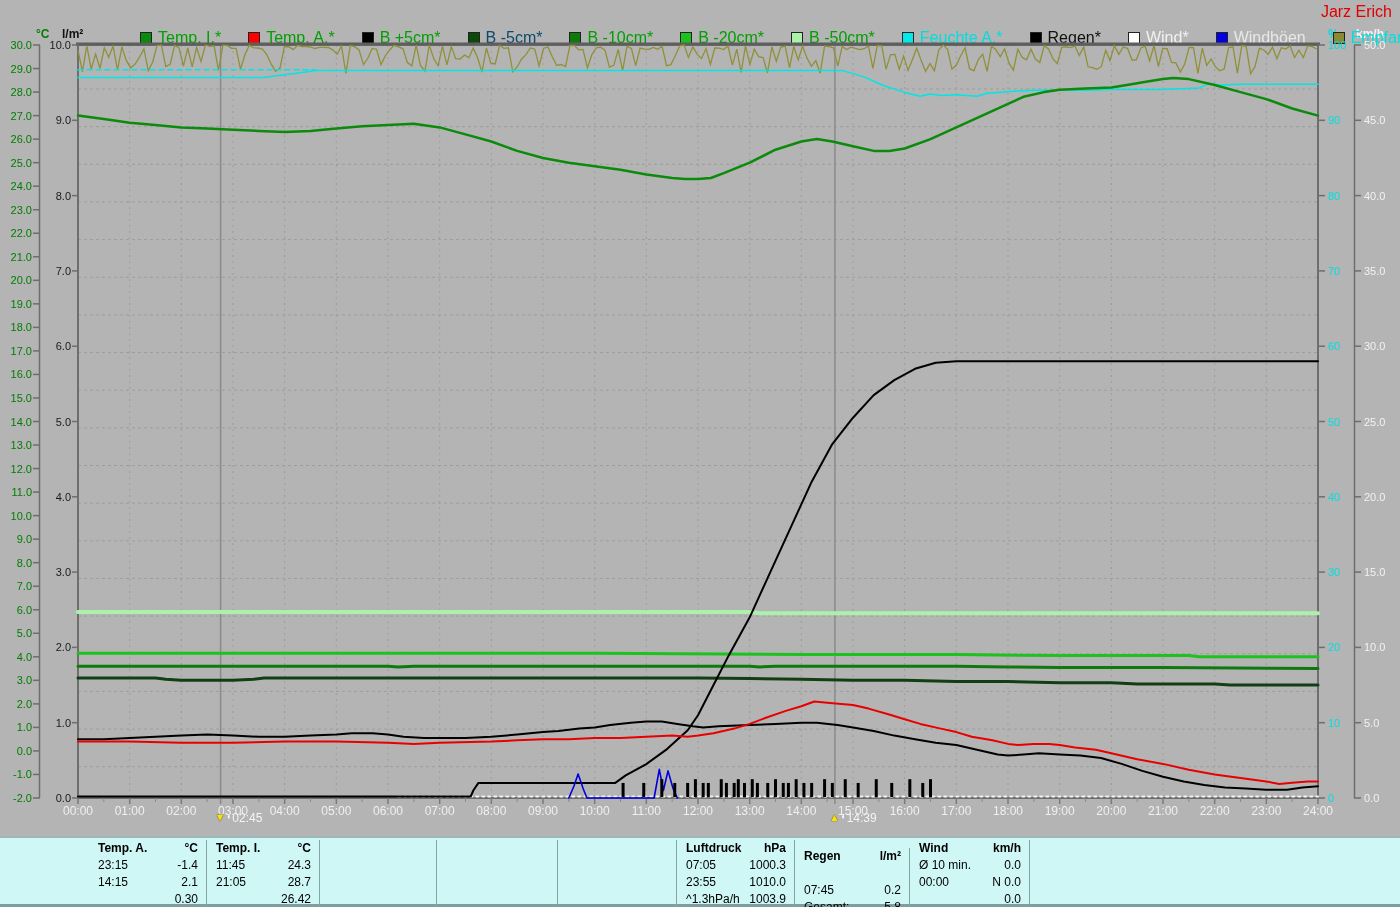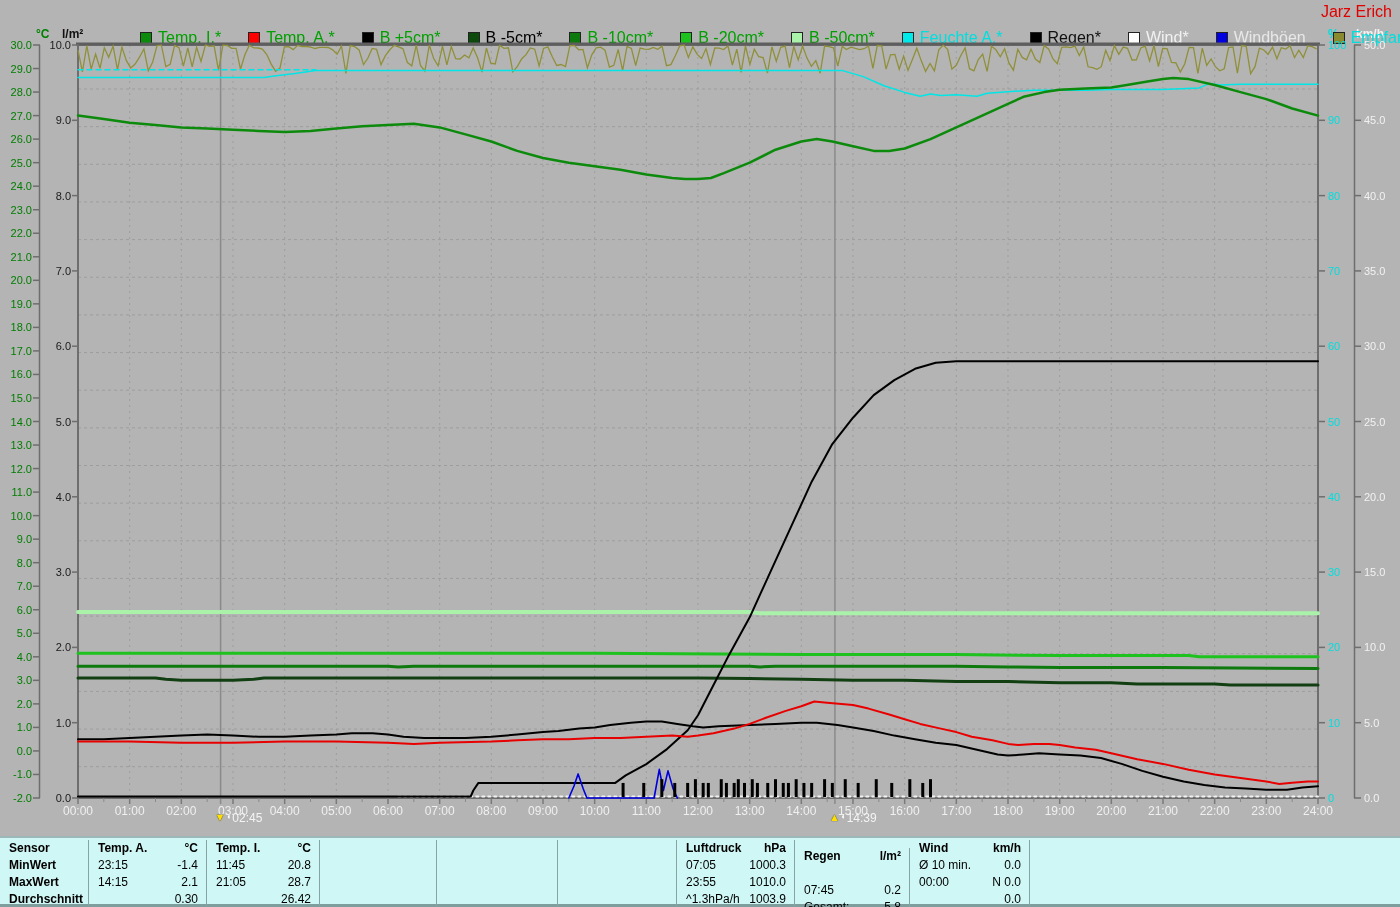--- a/index.html
+++ b/index.html
@@ -52,21 +52,21 @@
       <span class="lg-item">
         <span class="lg-sq" style="background: rgb(255, 0, 0);"></span>
         <span style="color: rgb(0, 160, 0);">Temp. A.*</span>
       </span>
       <span class="lg-item">
         <span class="lg-sq" style="background: rgb(0, 0, 0);"></span>
         <span style="color: rgb(0, 160, 0);">B +5cm*</span>
       </span>
       <span class="lg-item">
         <span class="lg-sq" style="background: rgb(11, 74, 11);"></span>
-        <span style="color: #000000;">B -5cm*</span>
+        <span style="color: #0c4a6e;">B -5cm*</span>
       </span>
       <span class="lg-item">
         <span class="lg-sq" style="background: rgb(14, 122, 14);"></span>
         <span style="color: rgb(0, 160, 0);">B -10cm*</span>
       </span>
       <span class="lg-item">
         <span class="lg-sq" style="background: rgb(30, 194, 30);"></span>
         <span style="color: rgb(0, 160, 0);">B -20cm*</span>
       </span>
       <span class="lg-item">
@@ -403,34 +403,20 @@
         <span>02:45</span>
       </div>
       <div class="marker" style="left: 828.917px;">
         <span class="mk-arrow">▲</span>
         <span class="mk-dot">◖</span>
         <span>14:39</span>
       </div>
     </div>
 
   <div id="table">
-      <div class="tcol" style="left: 0px; width: 89px; top: 2px;">
-        <div class="trow">
-          <span class="t-left bold">Sensor</span>
-        </div>
-        <div class="trow">
-          <span class="t-left bold">MinWert</span>
-        </div>
-        <div class="trow">
-          <span class="t-left bold">MaxWert</span>
-        </div>
-        <div class="trow">
-          <span class="t-left bold">Durchschnitt</span>
-        </div>
-      </div>
       <div class="tcol" style="left: 89px; width: 118px; top: 2px;">
         <div class="trow">
           <span class="t-left bold">Temp. A.</span>
           <span class="t-right bold">°C</span>
         </div>
         <div class="trow">
           <span class="t-left">23:15</span>
           <span class="t-right">-1.4</span>
         </div>
         <div class="trow">
@@ -441,21 +427,21 @@
           <span class="t-right">0.30</span>
         </div>
       </div>
       <div class="tcol" style="left: 207px; width: 113px; top: 2px;">
         <div class="trow">
           <span class="t-left bold">Temp. I.</span>
           <span class="t-right bold">°C</span>
         </div>
         <div class="trow">
           <span class="t-left">11:45</span>
-          <span class="t-right">20.8</span>
+          <span class="t-right">24.3</span>
         </div>
         <div class="trow">
           <span class="t-left">21:05</span>
           <span class="t-right">28.7</span>
         </div>
         <div class="trow">
           <span class="t-right">26.42</span>
         </div>
       </div>
       <div class="tcol" style="left: 320px; width: 117px; top: 2px;">

